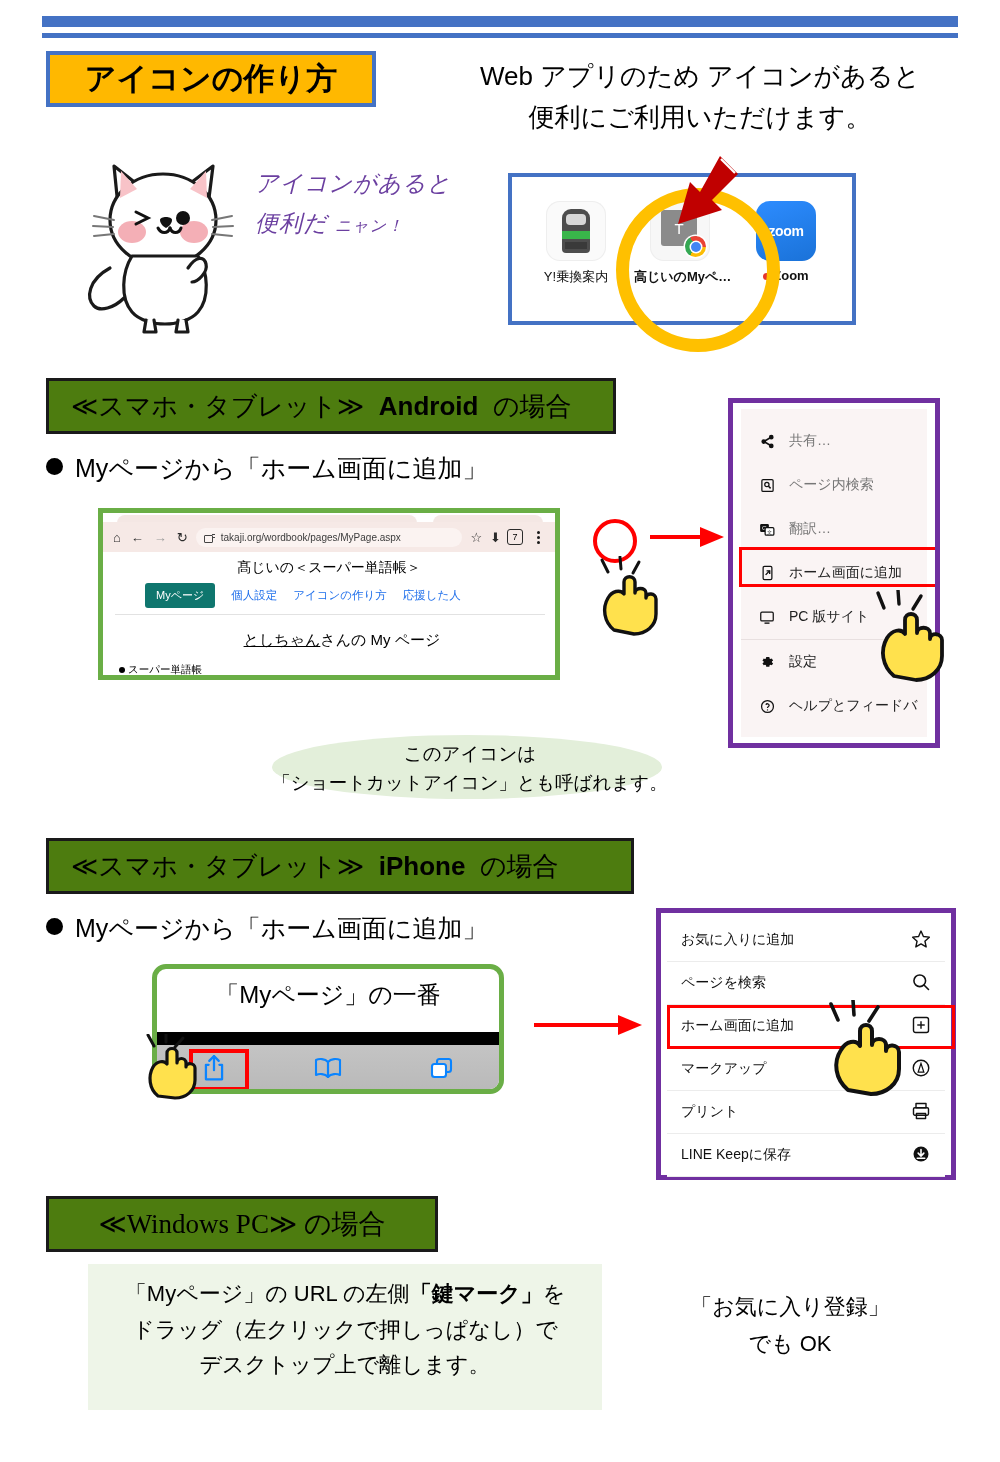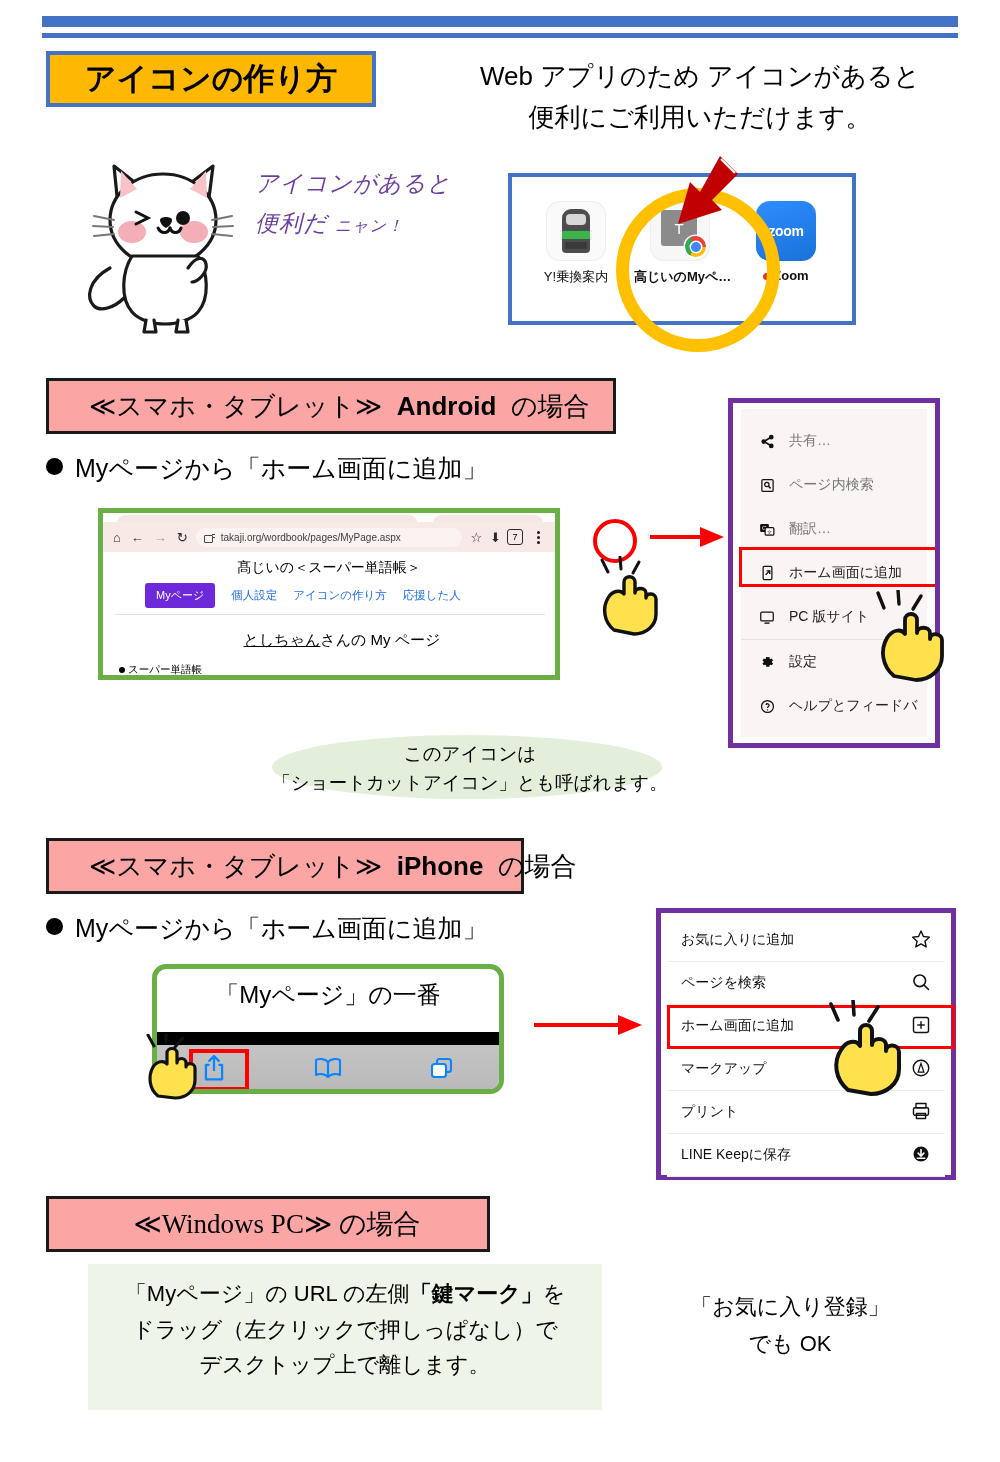--- a/index.html
+++ b/index.html
@@ -75,28 +75,28 @@
              display:flex;align-items:center;justify-content:center;}
   .tile-zoom span{color:#fff;font-size:14px;font-weight:bold;letter-spacing:-.4px;}
   .zoom-dot{display:inline-block;width:7px;height:7px;border-radius:50%;background:#e5352b;
             vertical-align:middle;margin-right:3px;}
 
   
   #ring{left:616px;top:188px;width:138px;height:138px;border:13px solid #FFC000;border-radius:50%;}
 
   
   .sec-head{
-    border:3px solid #1a1a1a;background:#fca5a5;box-sizing:border-box;
-    display:flex;align-items:center;padding-left:18px;
+    border:3px solid #1a1a1a;background:#4d7c0f;box-sizing:border-box;
+    display:flex;align-items:center;
   }
   .sec-head .txt{font-size:26px;padding-left:22px;white-space:nowrap;}
   .sec-head .txt b{font-weight:bold;}
   #sec-android{left:46px;top:378px;width:570px;height:56px;}
-  #sec-iphone{left:46px;top:838px;width:478px;height:56px;}
-  #sec-windows{left:46px;top:1196px;width:444px;height:56px;}
+  #sec-iphone{left:46px;top:838px;width:588px;height:56px;}
+  #sec-windows{left:46px;top:1196px;width:392px;height:56px;}
   #sec-windows .txt{font-family:"Liberation Serif","DejaVu Serif",serif;font-size:27px;
                     width:100%;text-align:center;padding-left:0;}
 
   .bullet-line{font-size:25px;white-space:nowrap;}
   #bullet-android{left:46px;top:452px;}
   #bullet-iphone{left:46px;top:912px;}
   .bullet-dot{display:inline-block;width:17px;height:17px;background:#000;border-radius:50%;
               vertical-align:2px;margin-right:12px;}
 
   
@@ -115,21 +115,21 @@
   .lockish{width:11px;height:9px;margin-right:6px;position:relative;}
   .lockish i{position:absolute;left:0;top:2px;width:7px;height:6px;border:1.3px solid #444;border-radius:1px;}
   .lockish u{position:absolute;left:8px;top:1px;width:3px;height:1.3px;background:#444;}
   .lockish u::after{content:"";position:absolute;left:0;top:3px;width:3px;height:1.3px;background:#444;}
   #tabcount{width:14px;height:14px;border:1.4px solid #2b2b2b;border-radius:3px;font-size:9px;
             display:flex;align-items:center;justify-content:center;margin-left:6px;}
   #kebab{width:16px;margin:0 9px 0 7px;display:flex;flex-direction:column;align-items:center;gap:2px;}
   #kebab i{width:3px;height:3px;border-radius:50%;background:#1a1a1a;}
   #page-title-line{position:absolute;left:0;top:46px;width:100%;text-align:center;font-size:14px;}
   #nav-row{position:absolute;left:42px;top:70px;display:flex;align-items:center;gap:16px;}
-  #nav-row .chip{background:#6d28d9;color:#fff;font-size:11px;padding:5px 11px;border-radius:3px;}
+  #nav-row .chip{background:#0f766e;color:#fff;font-size:11px;padding:5px 11px;border-radius:3px;}
   #nav-row .lnk{color:#1F6FEB;font-size:11.5px;}
   #hr-line{position:absolute;left:12px;top:101px;width:430px;height:1px;background:#e2e2e2;}
   #mypage-line{position:absolute;left:0;top:118px;width:100%;text-align:center;font-size:15px;}
   #mypage-line u{text-decoration:underline;margin-left:26px;}
   #foot-line{position:absolute;left:16px;top:150px;font-size:10.5px;}
   #foot-line .dot{display:inline-block;width:6px;height:6px;background:#000;border-radius:50%;margin-right:3px;}
 
   #kebab-ring{left:593px;top:519px;width:36px;height:36px;border:4px solid #FF0000;border-radius:50%;}
 
   

